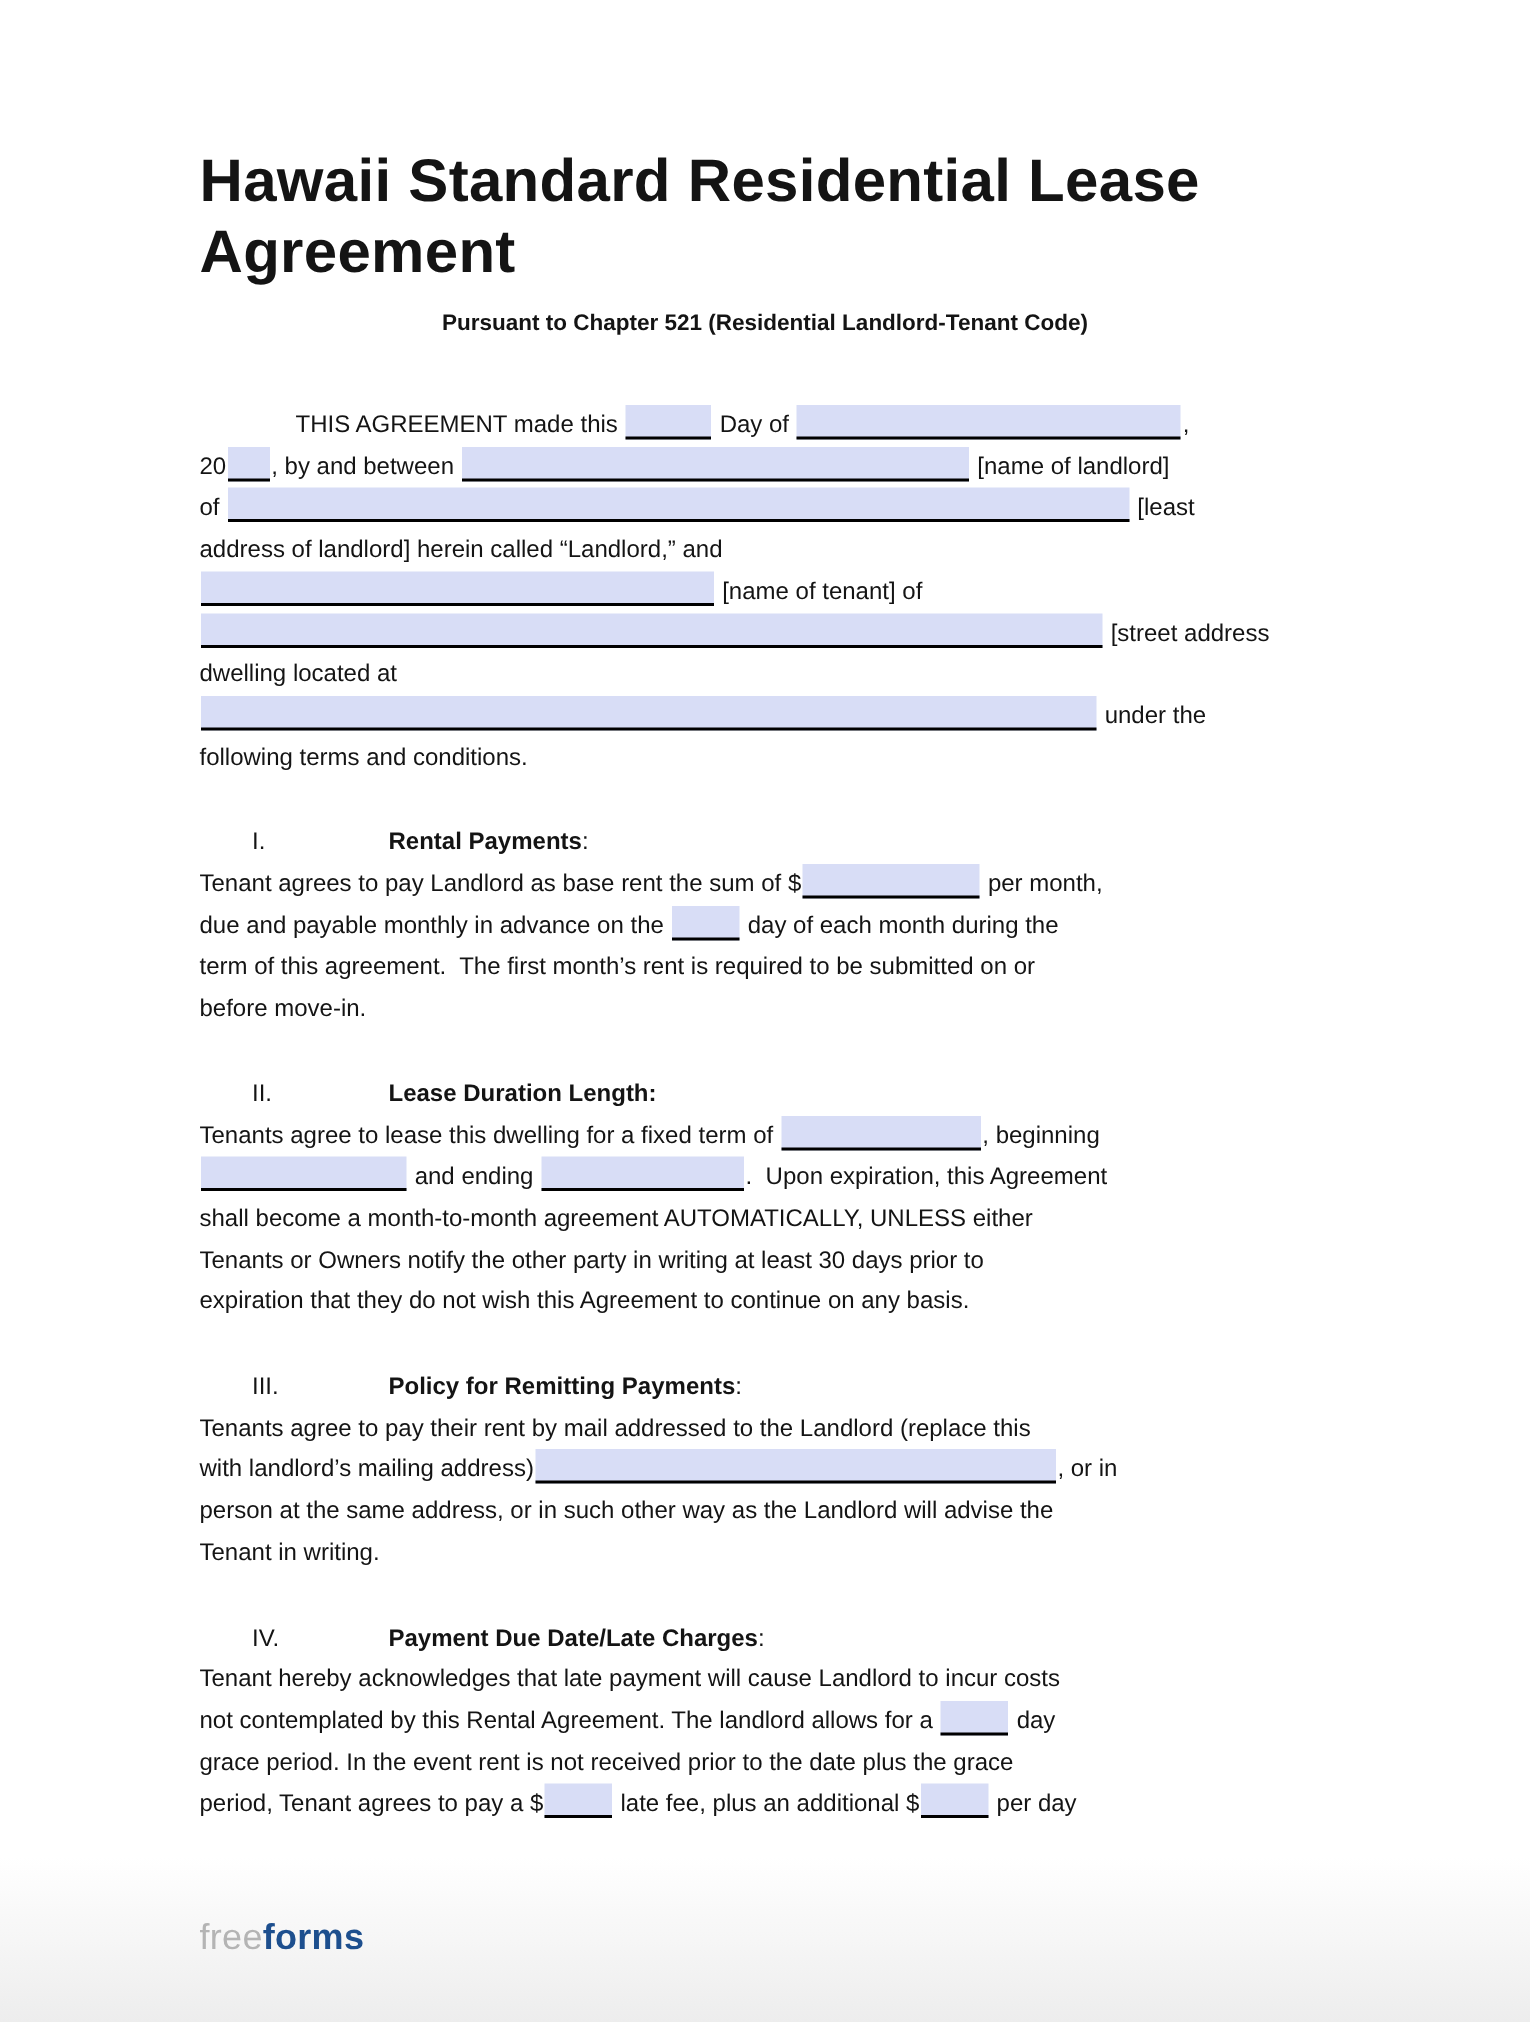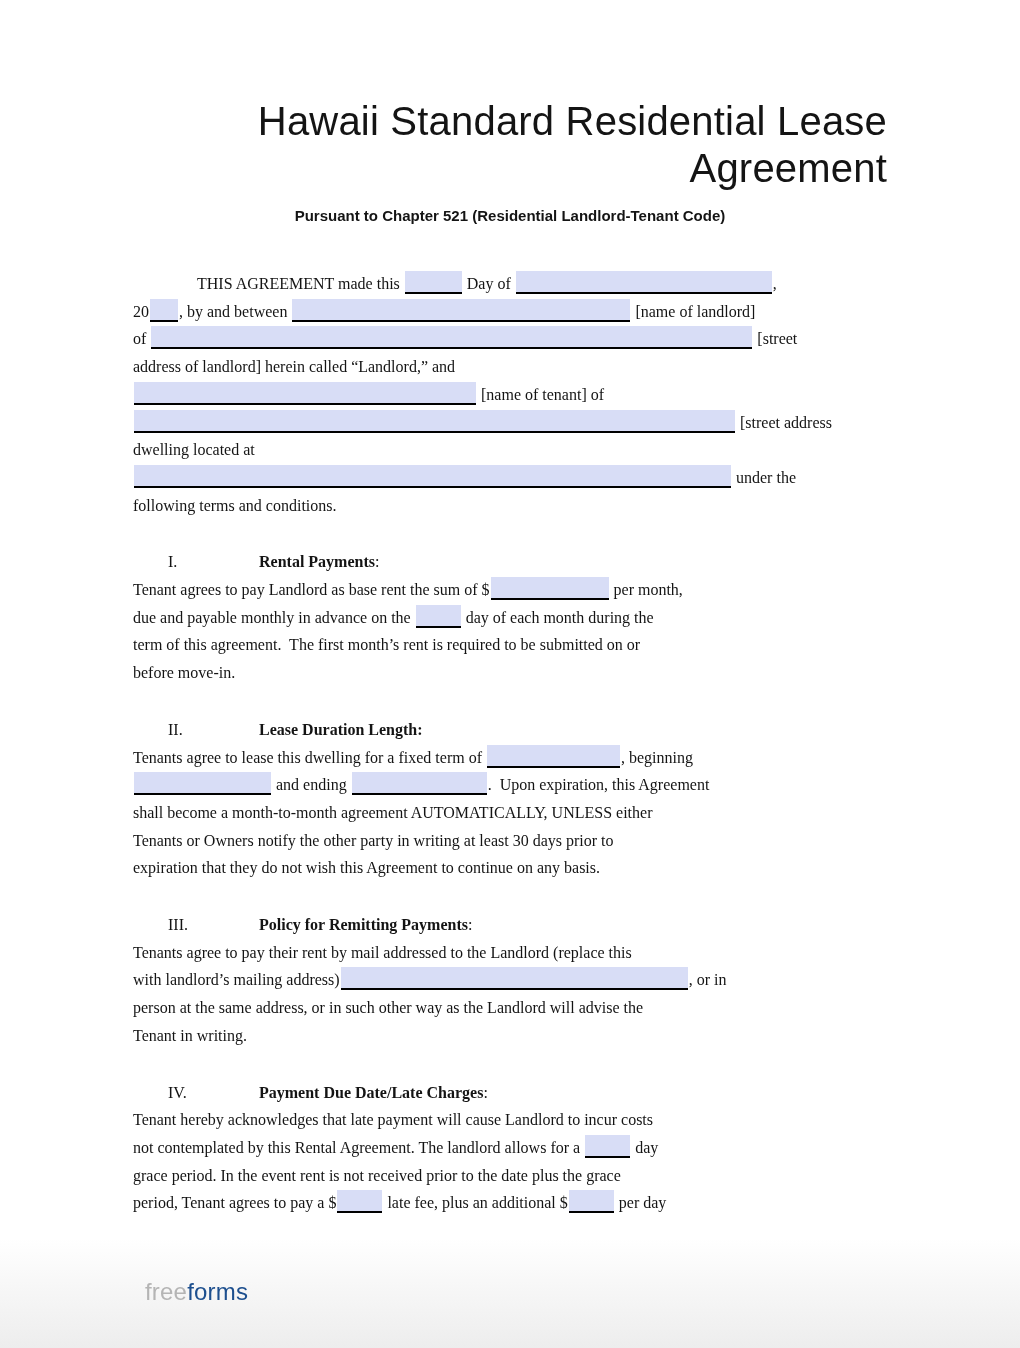--- a/index.html
+++ b/index.html
@@ -9,40 +9,40 @@
     height: 1348px;
     margin: 0 auto;
     background: #ffffff;
     font-family: "Liberation Sans", sans-serif;
     color: #141414;
     overflow: hidden;
   }
   .content { padding: 0 133px; }
   .doc-title {
     margin: 98px 0 0 0;
-    text-align: right;
+    text-align: left;
     font-size: 40px;
     line-height: 47px;
-    font-weight: normal;
+    font-weight: bold;
     letter-spacing: 0.2px;
   }
   .doc-subtitle {
     margin-top: 15px;
     text-align: center;
     font-size: 15px;
     font-weight: bold;
   }
   #doc-body {
     margin-top: 46px;
     font-size: 16px;
     line-height: 27.7px;
   }
   .block { margin-bottom: 29px; }
   .block:last-child { margin-bottom: 12px; }
-  .line { white-space: pre; font-family: Liberation Serif, serif; }
+  .line { white-space: pre; }
   .pad { display: inline-block; }
   .num { display: inline-block; width: 91px; }
   .heading strong { font-weight: bold; }
   .blank {
     display: inline-block;
     height: 21px;
     border-bottom: 2px solid #000;
     vertical-align: -5px;
     margin: 0 1px;
   }
@@ -53,35 +53,35 @@
     background: linear-gradient(180deg, rgba(238,238,238,0) 0%, #ededed 100%);
     pointer-events: none;
   }
   .footer-logo {
     position: absolute;
     left: 133px;
     bottom: 42px;
     font-size: 24px;
     letter-spacing: 0.2px;
   }
-  .logo-free { font-weight: normal; margin-left: 12px; }
-  .logo-forms { font-weight: normal; margin-top: 29px; }
+  .logo-free { font-weight: normal; }
+  .logo-forms { font-weight: bold; margin-top: 29px; }
 </style>
 </head>
 <body>
 
 <div class="page">
   <div class="content">
     <h1 class="doc-title">Hawaii Standard Residential Lease Agreement</h1>
     <div class="doc-subtitle">Pursuant to Chapter 521 (Residential Landlord-Tenant Code)</div>
     <div id="doc-body">
         <div class="block">
           <div class="line"><span class="pad" style="width: 64px;"></span><span>THIS AGREEMENT made this </span><span class="blank" style="width: 57px; background: rgb(216, 221, 246); border-bottom-color: rgb(0, 0, 0);"></span><span> Day of </span><span class="blank" style="width: 256px; background: rgb(216, 221, 246); border-bottom-color: rgb(0, 0, 0);"></span><span>,</span></div>
           <div class="line"><span>20</span><span class="blank" style="width: 28px; background: rgb(216, 221, 246); border-bottom-color: rgb(0, 0, 0);"></span><span>, by and between </span><span class="blank" style="width: 338px; background: rgb(216, 221, 246); border-bottom-color: rgb(0, 0, 0);"></span><span> [name of landlord]</span></div>
-          <div class="line"><span>of </span><span class="blank" style="width: 601px; background: rgb(216, 221, 246); border-bottom-color: rgb(0, 0, 0);"></span><span> [street</span></div>
+          <div class="line"><span>of </span><span class="blank" style="width: 601px; background: rgb(216, 221, 246); border-bottom-color: rgb(0, 0, 0);"></span><span> [least</span></div>
           <div class="line"><span>address of landlord] herein called “Landlord,” and</span></div>
           <div class="line"><span class="blank" style="width: 342px; background: rgb(216, 221, 246); border-bottom-color: rgb(0, 0, 0);"></span><span> [name of tenant] of</span></div>
           <div class="line"><span class="blank" style="width: 601px; background: rgb(216, 221, 246); border-bottom-color: rgb(0, 0, 0);"></span><span> [street address</span></div>
           <div class="line"><span>dwelling located at</span></div>
           <div class="line"><span class="blank" style="width: 597px; background: rgb(216, 221, 246); border-bottom-color: rgb(0, 0, 0);"></span><span> under the</span></div>
           <div class="line"><span>following terms and conditions.</span></div>
         </div>
         <div class="block">
           <div class="line heading"><span class="pad" style="width: 35px;"></span><span class="num">I.</span><strong>Rental Payments</strong><span>:</span></div>
           <div class="line"><span>Tenant agrees to pay Landlord as base rent the sum of $</span><span class="blank" style="width: 118px; background: rgb(216, 221, 246); border-bottom-color: rgb(0, 0, 0);"></span><span> per month,</span></div>

